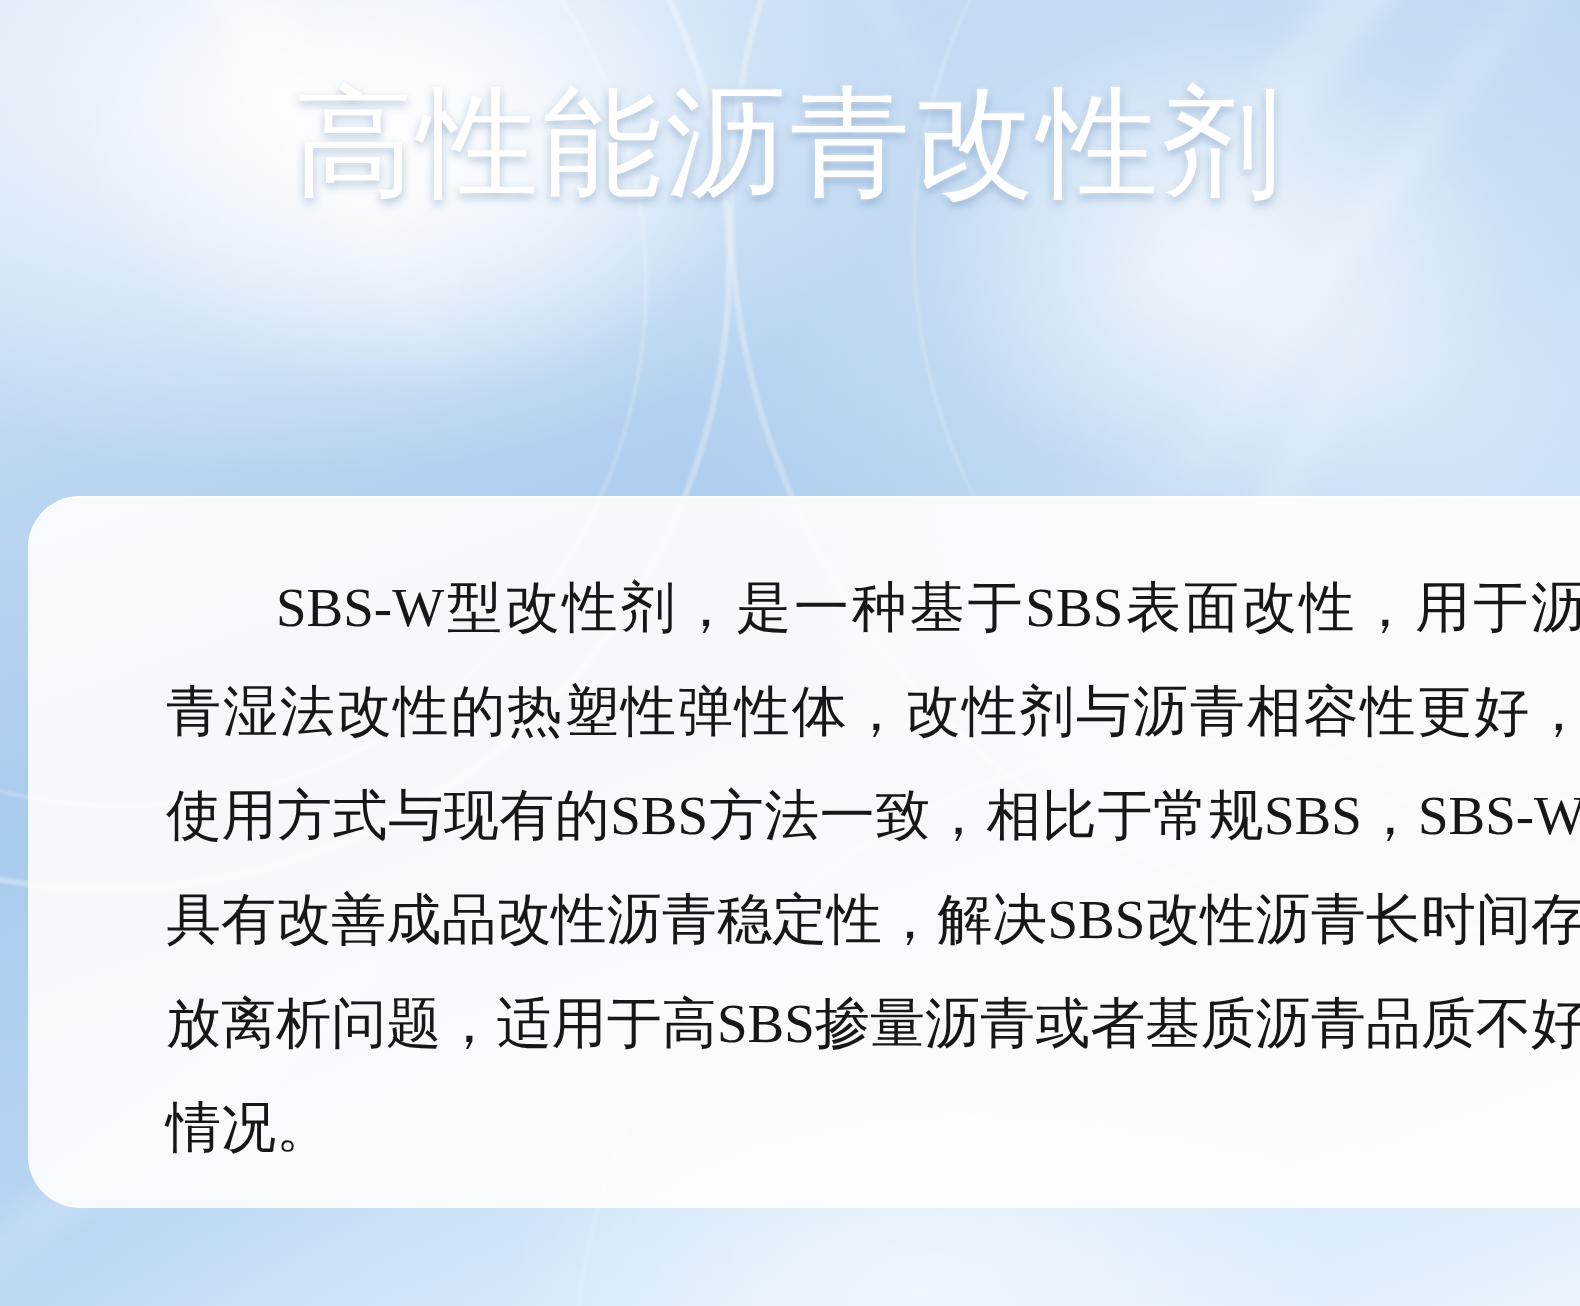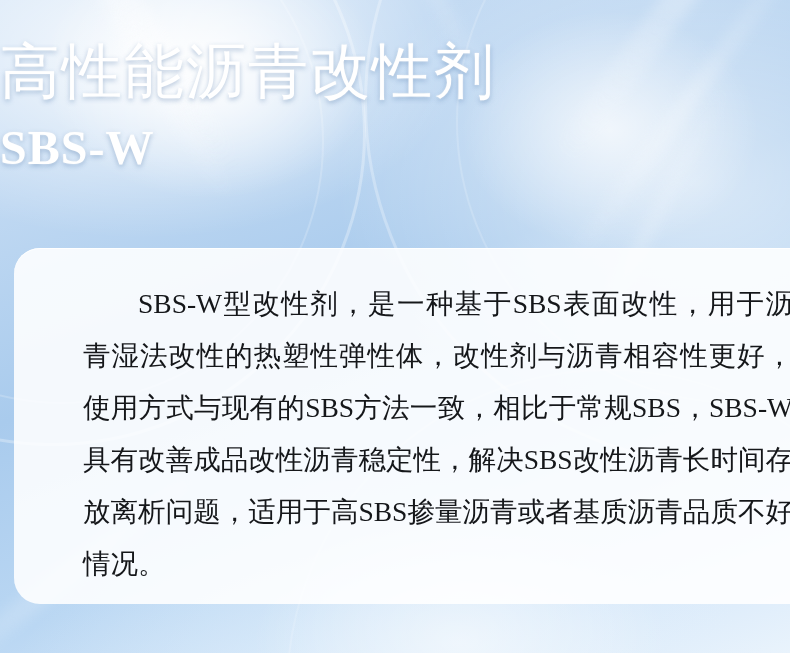--- a/index.html
+++ b/index.html
@@ -71,21 +71,21 @@
     left: 250px; bottom: -120px; width: 420px; height: 260px;
     background: radial-gradient(ellipse at center, rgba(255,255,255,0.55) 0%, rgba(255,255,255,0) 70%);
   }
 
   
   .header {
     position: absolute;
     top: 42px;
     left: 0;
     width: 790px;
-    text-align: left;
+    text-align: center;
     z-index: 4;
   }
   .title-cn {
     font-family: "Liberation Serif", "DejaVu Serif", serif;
     font-size: 60px;
     line-height: 1.0;
     letter-spacing: 2px;
     color: #ffffff;
     font-weight: 400;
     text-shadow:
@@ -151,20 +151,19 @@
   <div class="streak s1"></div>
   <div class="streak s2"></div>
   <div class="streak s3"></div>
   <div class="streak s4"></div>
   <div class="streak s5"></div>
   <div class="streak s6"></div>
   <div class="streak s7"></div>
 
   <div class="header">
     <h1 class="title-cn">高性能沥青改性剂</h1>
-    <div class="title-en">SBS-W</div>
   </div>
 
   <div class="card">
     <p class="card-text">SBS-W型改性剂，是一种基于SBS表面改性，用于沥青湿法改性的热塑性弹性体，改性剂与沥青相容性更好，使用方式与现有的SBS方法一致，相比于常规SBS，SBS-W具有改善成品改性沥青稳定性，解决SBS改性沥青长时间存放离析问题，适用于高SBS掺量沥青或者基质沥青品质不好情况。</p>
   </div>
 
 </div>
 
 </body></html>

